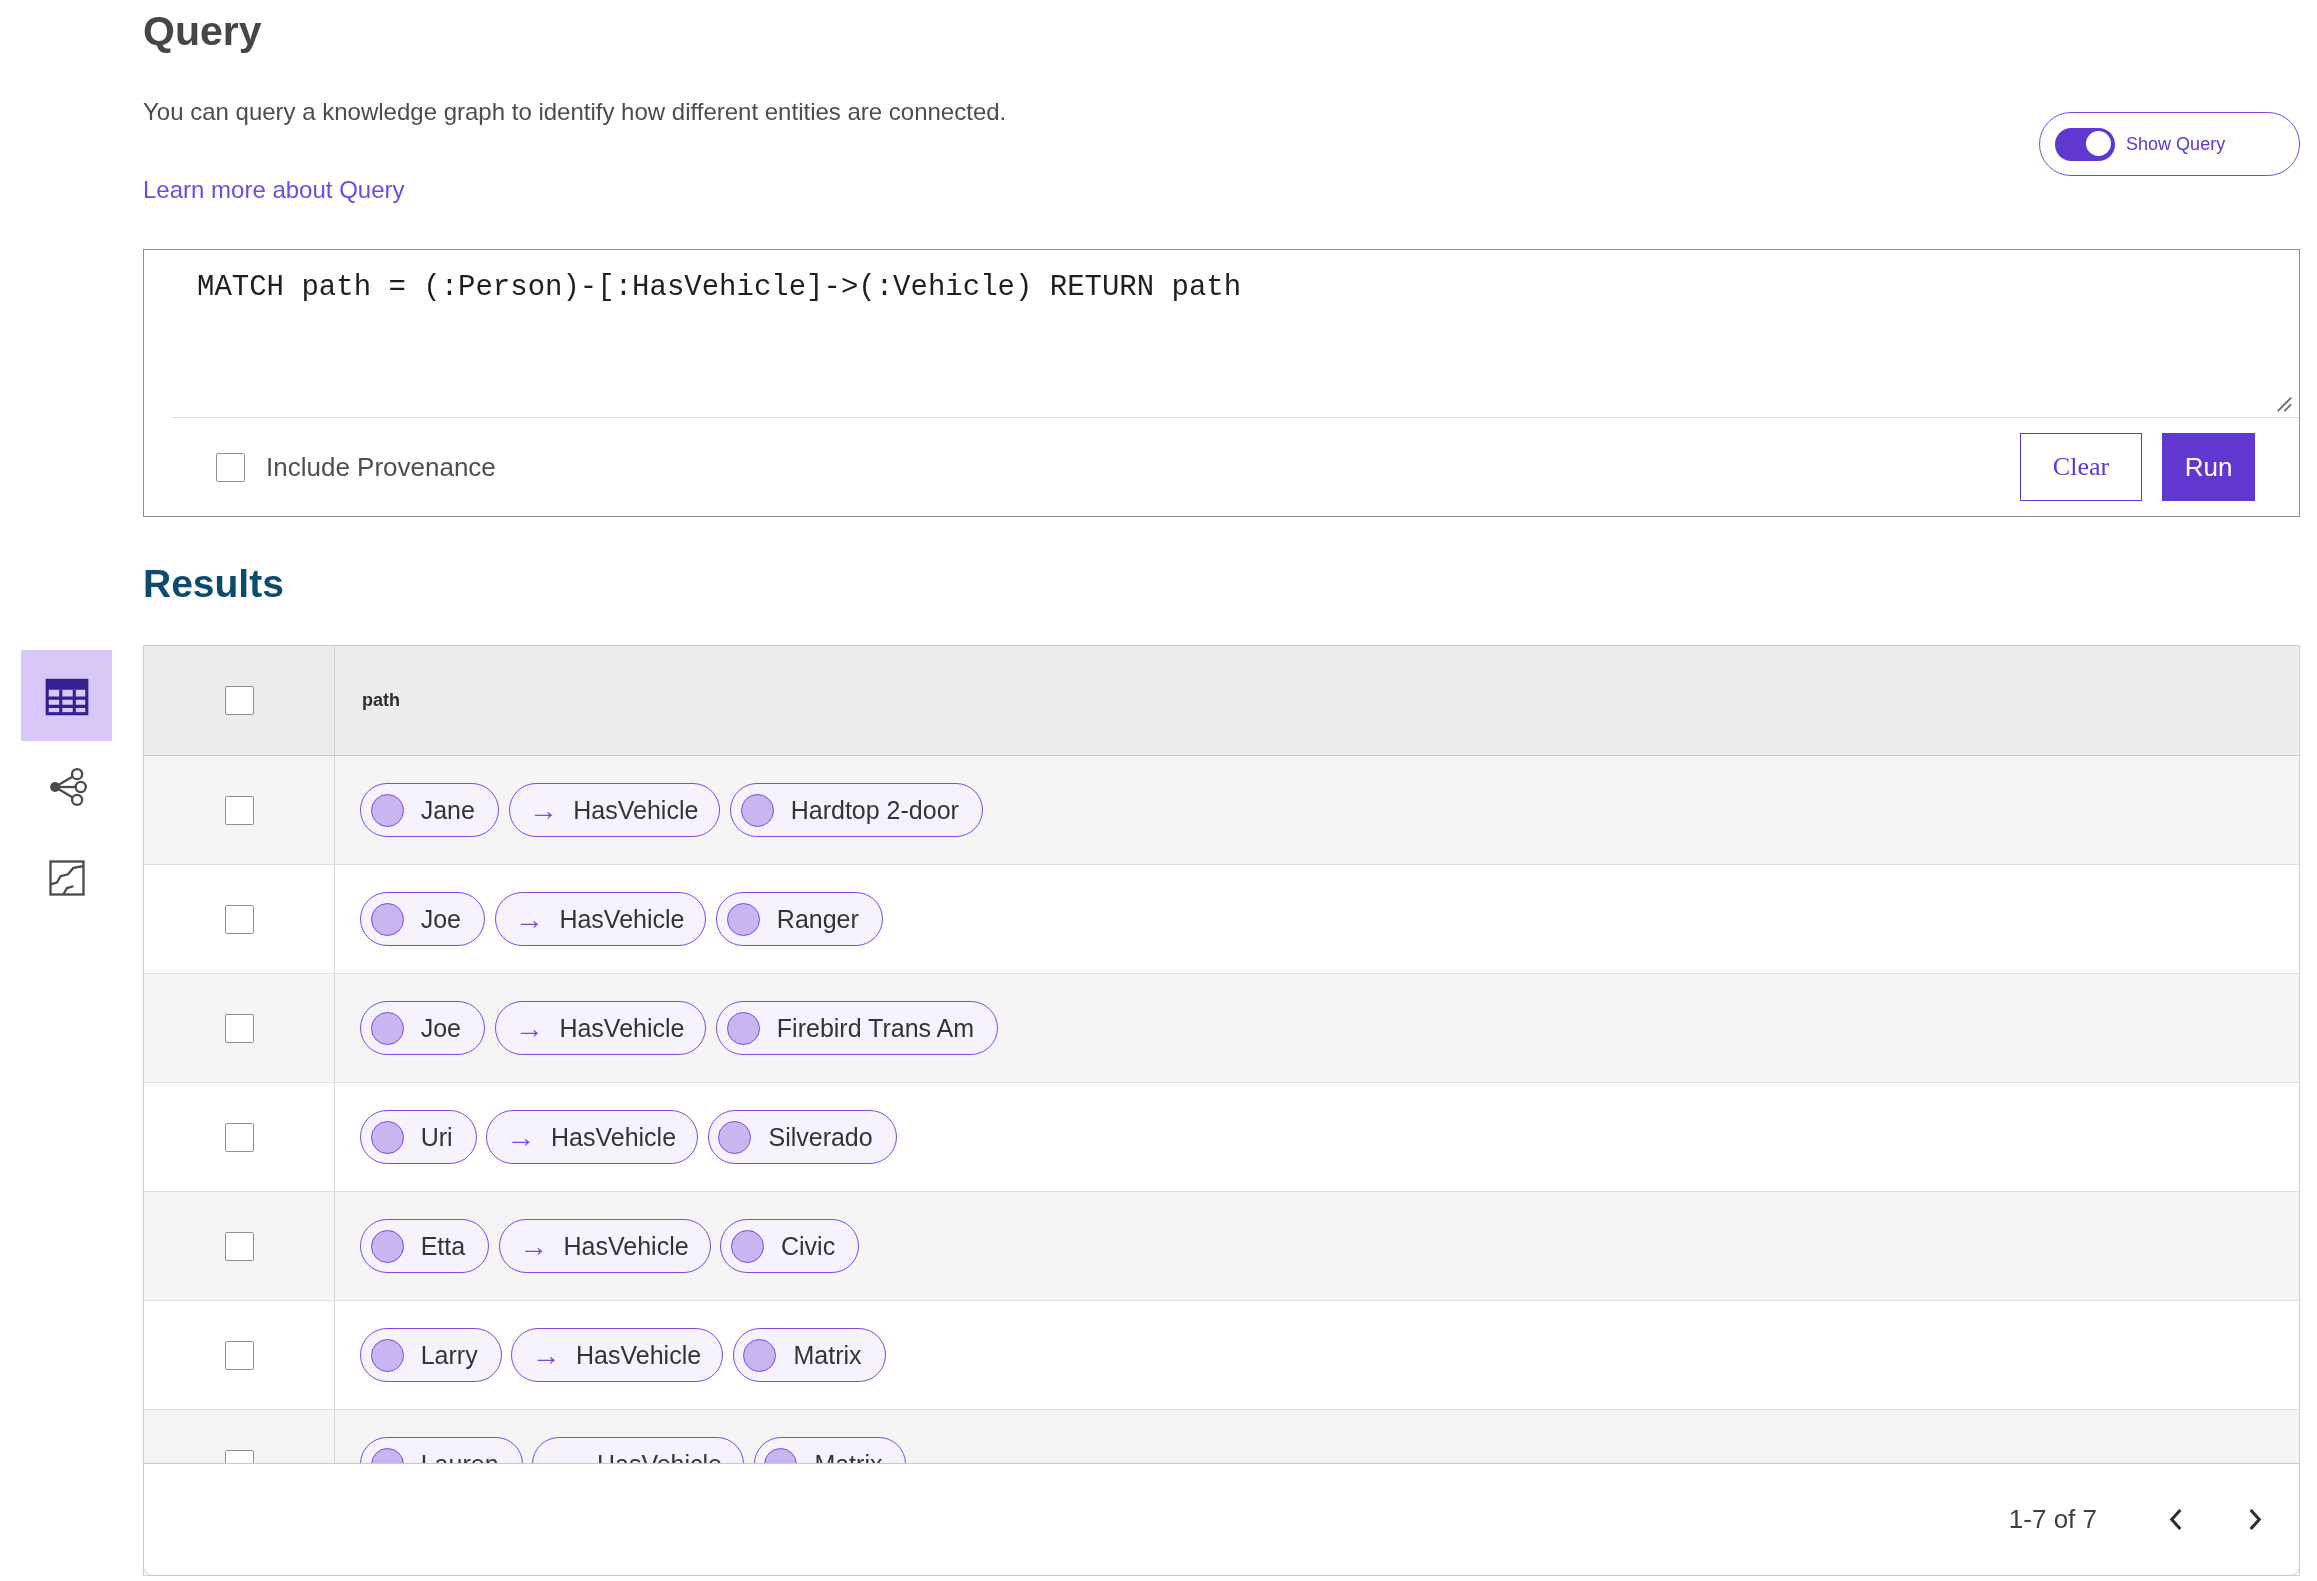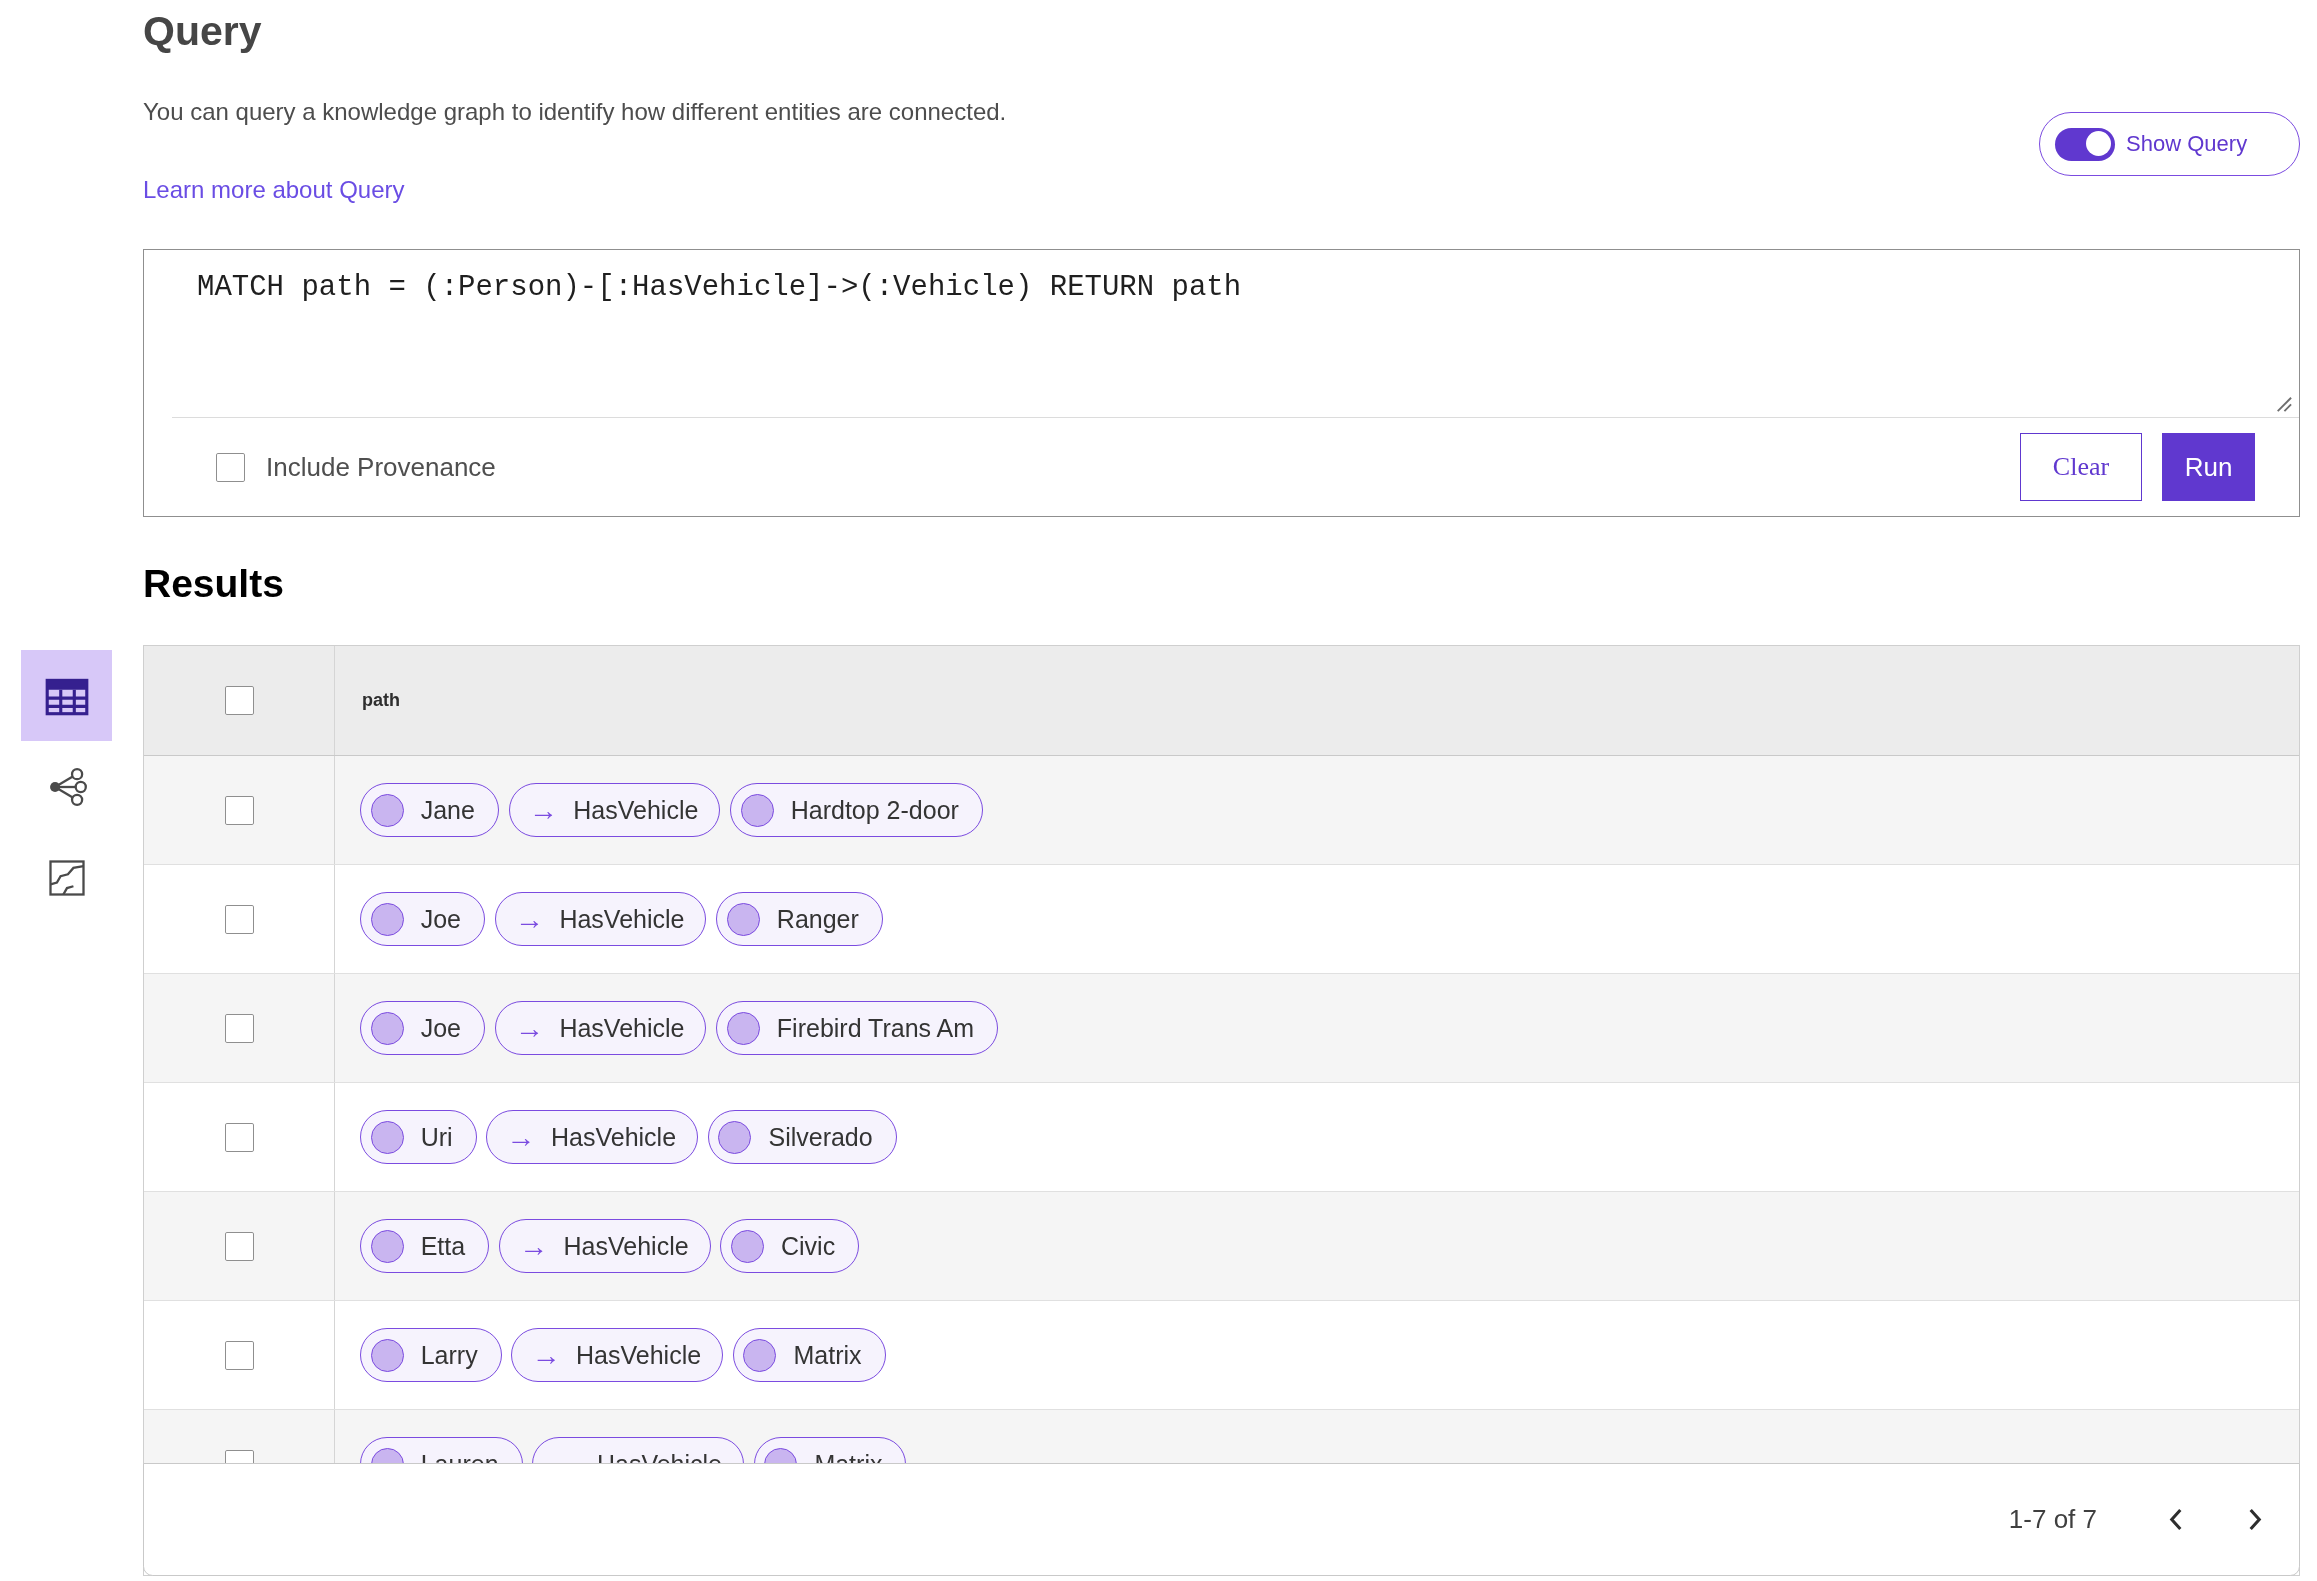--- a/index.html
+++ b/index.html
@@ -12,21 +12,21 @@
   .page-title { position:absolute; left:143px; top:7.7px; font-size:41px; font-weight:bold; color:#464646; }
   .page-desc  { position:absolute; left:143px; top:98px; font-size:24px; color:#4d4d4d; }
   .learn-link { position:absolute; left:143px; top:176px; font-size:24px; color:var(--link); cursor:pointer; text-decoration:none; }
   .show-query {
     position:absolute; left:2039px; top:112px; width:261px; height:64px;
     border:1.9px solid var(--pill-border); border-radius:33px; background:#fff;
     display:flex; align-items:center; padding:0 17.4px 0 14.5px; gap:11.6px; cursor:pointer;
   }
   .switch { position:relative; width:60px; height:33px; border-radius:16.4px; background:var(--accent); flex:0 0 auto; }
   .switch .knob { position:absolute; top:3.9px; right:3.9px; width:25px; height:25px; border-radius:50%; background:#fff; }
-  .show-query .lbl { font-size:22px; color:var(--accent); white-space:nowrap; }
+  .show-query .lbl { font-size:18px; color:var(--accent); white-space:nowrap; }
 
   
   .query-panel {
     position:absolute; left:143px; top:249px; width:2157px; height:268px;
     border:1.9px solid #8f8f8f; background:#fff; display:flex; flex-direction:column;padding-left:28px;
   }
   .ta-wrap { position:relative; height:167px; }
   .query-ta {
     width:100%; height:100%; border:none; outline:none; resize:none;
     font-family:"Liberation Mono","DejaVu Sans Mono",monospace; font-size:29px; color:#1f1f1f;
@@ -38,21 +38,21 @@
     width:29px; height:29px; border:1.9px solid #8f8f8f; background:#fff; border-radius:1.9px;
     display:inline-block; flex:0 0 auto; cursor:pointer;
   }
   .prov-lbl { margin-left:21px; font-size:26px; color:#4f4f4f; }
   .spacer { flex:1; }
   .btn { height:68px; display:flex; align-items:center; justify-content:center; font-size:26px; cursor:pointer; }
   .btn-clear { width:122px; background:#fff; border:1.9px solid var(--accent); color:var(--accent);font-family:Liberation Serif, serif; }
   .btn-run   { width:93px; margin-left:20px; background:var(--accent); border:1.9px solid var(--accent); color:#fff; }
 
   
-  .results-title { position:absolute; left:143px; top:562px; font-size:39px; font-weight:bold; color:#000000; }
+  .results-title { position:absolute; left:143px; top:562px; font-size:39px; font-weight:bold; color:#0c4a6e; }
 
   .view-switcher { position:absolute; left:21px; top:650px; width:91px; }
   .view-item { width:91px; height:91px; display:flex; align-items:center; justify-content:center; cursor:pointer; }
   .view-item.selected { background:var(--selected-bg); }
 
   .results-table {
     position:absolute; left:143px; top:645px; width:2157px; height:931px;
     border:1px solid #cfcfcf; background:#fff;
   }
   .t-header { height:110px; background:#ececec; border-bottom:1px solid #c9c9c9; display:flex; }

